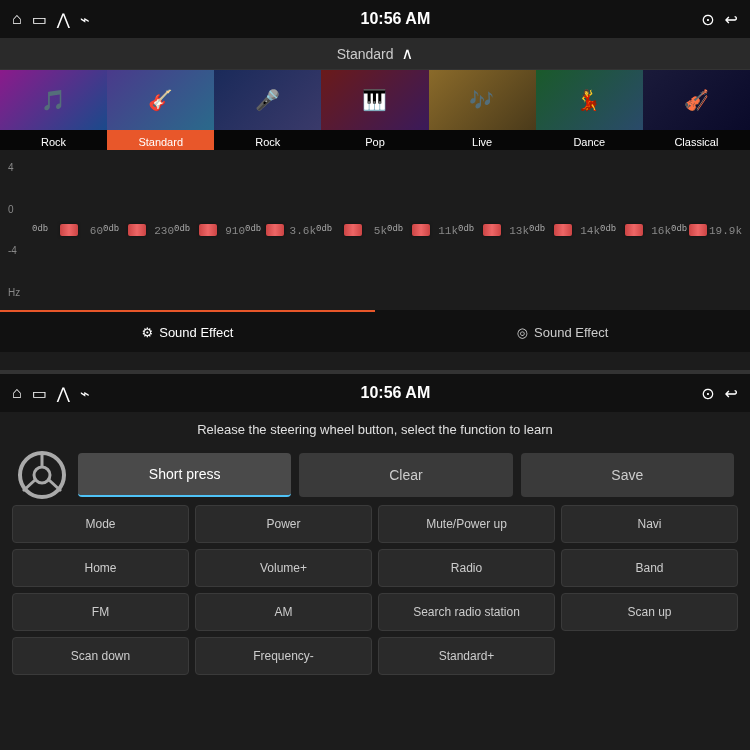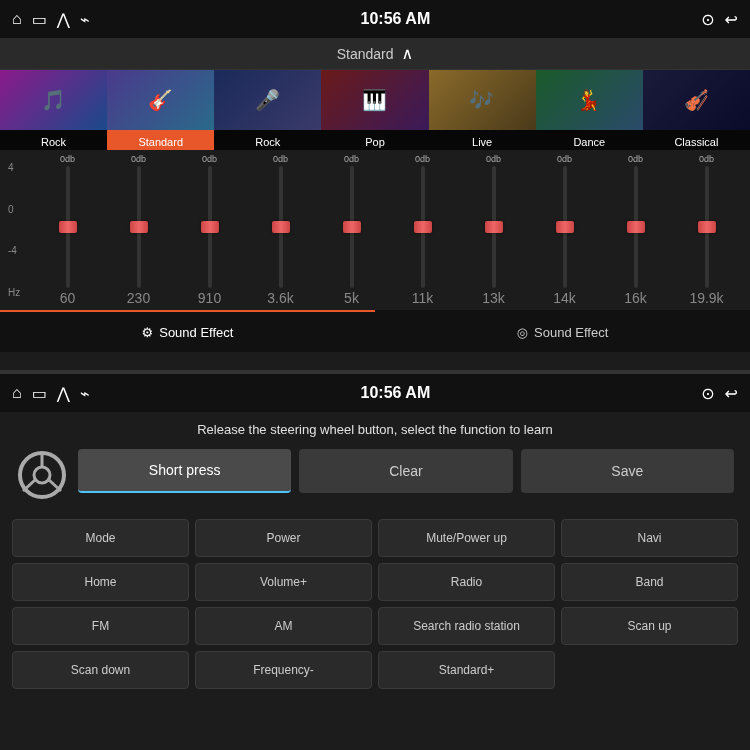--- a/index.html
+++ b/index.html
@@ -127,24 +127,25 @@
       padding: 8px 0;
     }
     .eq-sliders {
       flex: 1;
       display: flex;
       justify-content: space-around;
       align-items: stretch;
     }
     .eq-band {
       display: flex;
-      flex-direction: column;
+      flex-direction: row;
       align-items: center;
       justify-content: space-between;
       flex: 1;
+      font-family: Liberation Mono, monospace;
     }
     .eq-db-label {
       font-size: 9px;
       color: #aaa;
       margin-bottom: 2px;
     }
     .eq-slider-track {
       flex: 1;
       width: 4px;
       background: #333;
@@ -158,21 +159,21 @@
       width: 18px;
       height: 12px;
       background: linear-gradient(to right, #c44, #e66, #c44);
       border-radius: 2px;
       position: absolute;
       top: 50%;
       transform: translateY(-50%);
       box-shadow: 0 0 3px rgba(0,0,0,0.5);
     }
     .eq-freq-label {
-      font-size: 14px;
+      font-size: 11px;
       color: #888;
       margin-top: 2px;
     }
 
     
     .eq-tabs {
       height: 42px;
       display: flex;
       background: #111;
     }
@@ -211,21 +212,22 @@
 
     .instruction-text {
       text-align: center;
       color: #e0e0e0;
       font-size: 13px;
       padding: 10px 20px 8px;
     }
 
     .controls-row {
       display: flex;
-      padding: 4px 16px 18px;
+      align-items: center;
+      padding: 4px 16px 4px;
       gap: 10px;
     }
     .steering-wheel-icon {
       width: 52px;
       height: 52px;
       flex-shrink: 0;
       color: #ccc;
     }
     .btn-group {
       display: flex;

